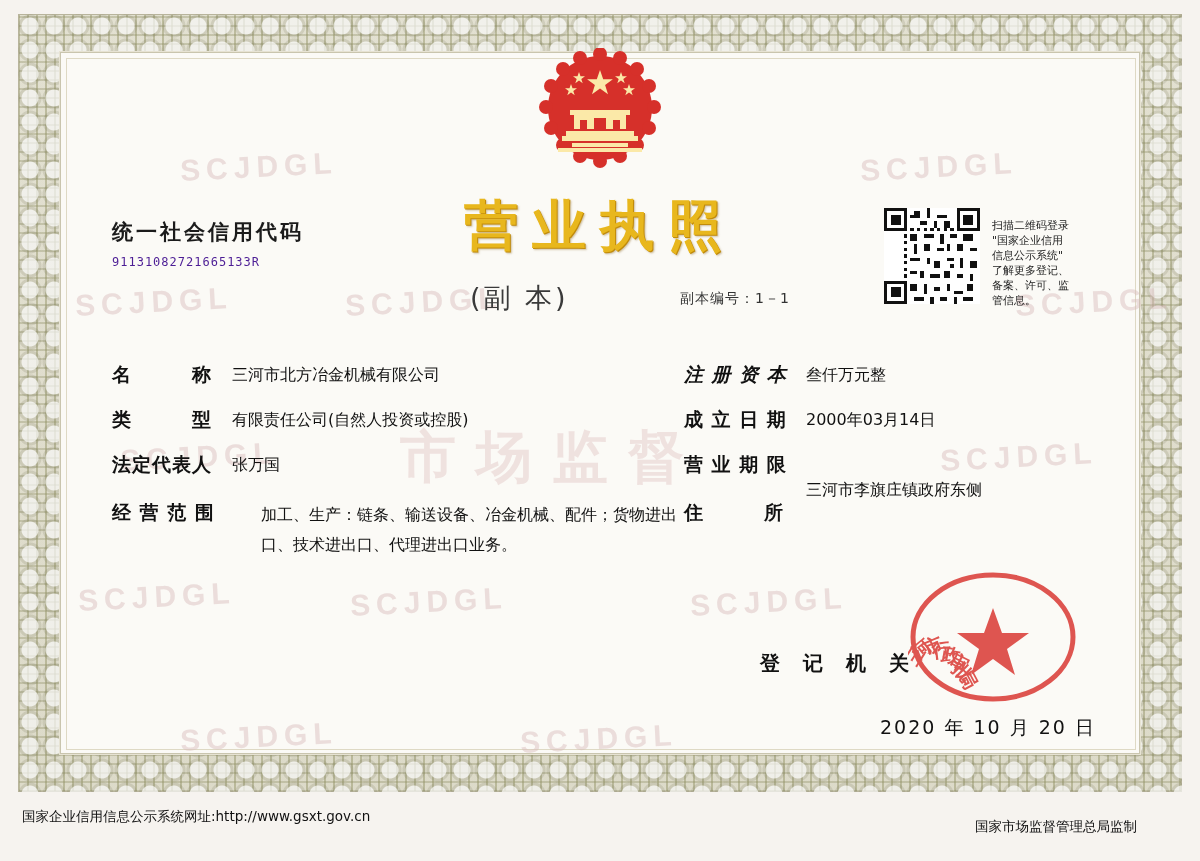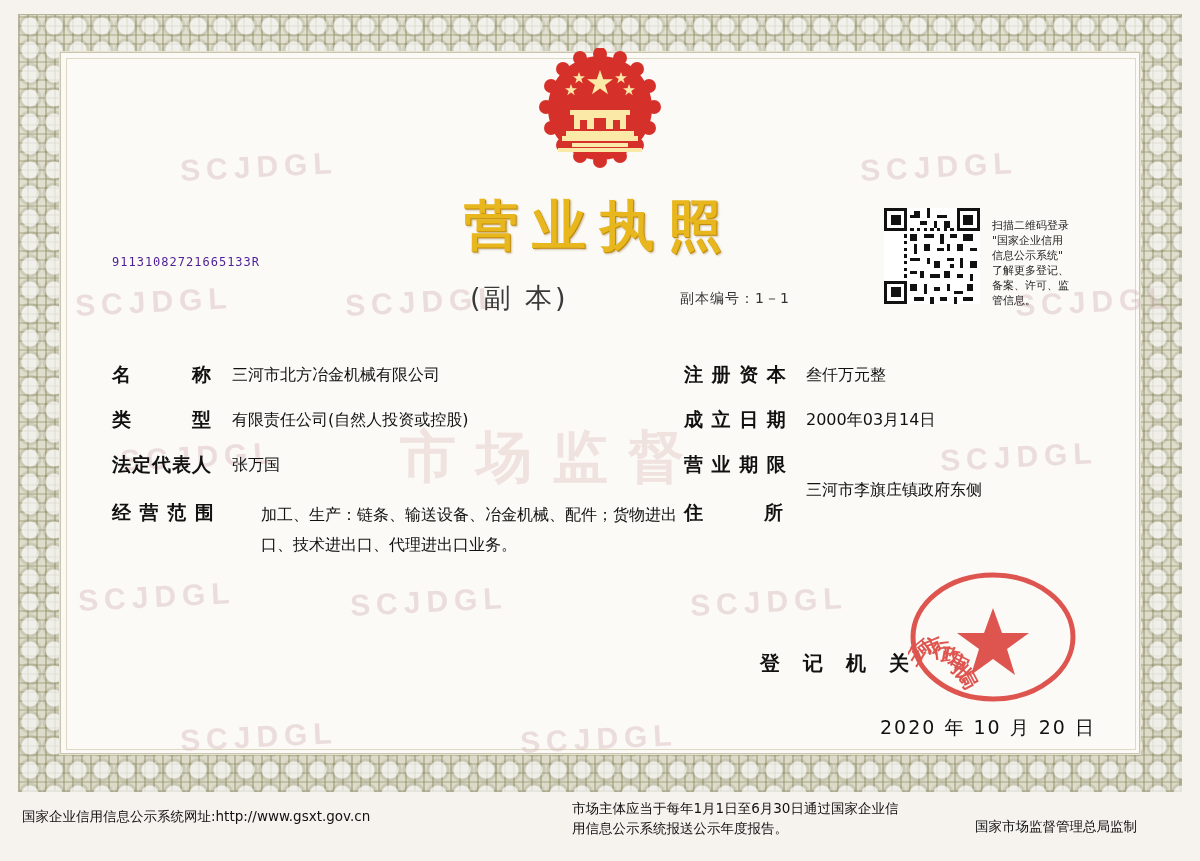--- a/index.html
+++ b/index.html
@@ -200,20 +200,21 @@
           <rect x="22" y="100" width="84" height="4"></rect>
         </g>
       </g>
     </svg>
   </div>
 
   <div class="title">营业执照</div>
   <div class="subtitle">(副 本)</div>
   <div class="copy-no">副本编号：1－1</div>
 
+  <div class="cc-label">统一社会信用代码</div>
   <div class="cc-value">91131082721665133R</div>
 
   <div class="qr">
     <svg viewBox="0 0 29 29" width="96" height="96" shape-rendering="crispEdges">
       <rect width="29" height="29" fill="#fff"></rect>
       <g fill="#111">
 
         <rect x="0" y="0" width="7" height="1"></rect>
           <rect x="0" y="6" width="7" height="1"></rect>
         <rect x="0" y="0" width="1" height="7"></rect>
@@ -304,21 +305,21 @@
 
   <div class="fld-label" style="left:112px;top:407px;">类　　　型</div>
   <div class="fld-value" style="left:232px;top:410px;">有限责任公司(自然人投资或控股)</div>
 
   <div class="fld-label" style="left:112px;top:452px;">法定代表人</div>
   <div class="fld-value" style="left:232px;top:455px;">张万国</div>
 
   <div class="fld-label" style="left:112px;top:500px;">经 营 范 围</div>
   <div class="scope-value">加工、生产：链条、输送设备、冶金机械、配件；货物进出口、技术进出口、代理进出口业务。</div>
 
-  <div class="fld-label" style="left:684px;top:362px;">注 册 资 本</div>
+  <div class="fld-label" style="left:684px;top:362px;font-style:italic;">注 册 资 本</div>
   <div class="fld-value" style="left:806px;top:365px;">叁仟万元整</div>
 
   <div class="fld-label" style="left:684px;top:407px;">成 立 日 期</div>
   <div class="fld-value" style="left:806px;top:410px;">2000年03月14日</div>
 
   <div class="fld-label" style="left:684px;top:452px;">营 业 期 限</div>
   <div class="fld-value" style="left:806px;top:455px;"></div>
 
   <div class="fld-label" style="left:684px;top:500px;">住　　　所</div>
   <div class="fld-value" style="left:806px;top:480px;">三河市李旗庄镇政府东侧</div>
@@ -347,16 +348,15 @@
   <div class="date-line">
     <span>2020</span>
     <span>年</span>
     <span>10</span>
     <span>月</span>
     <span>20</span>
     <span>日</span>
   </div>
 
   <div class="foot-left">国家企业信用信息公示系统网址:http://www.gsxt.gov.cn</div>
-  <div class="foot-center">市场主体应当于每年1月1日至6月30日通过国家企业信用信息公示系统报送公示年度报告。</div>
   <div class="foot-right">国家市场监督管理总局监制</div>
 
 </div>
 
 </body></html>

